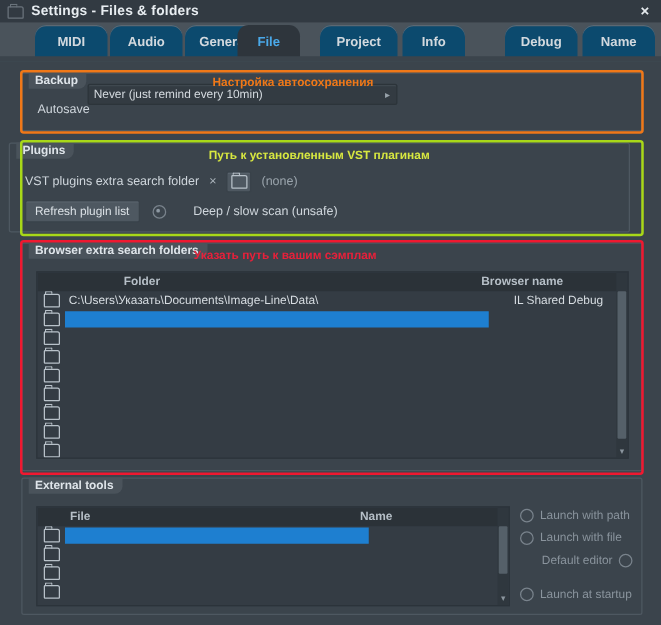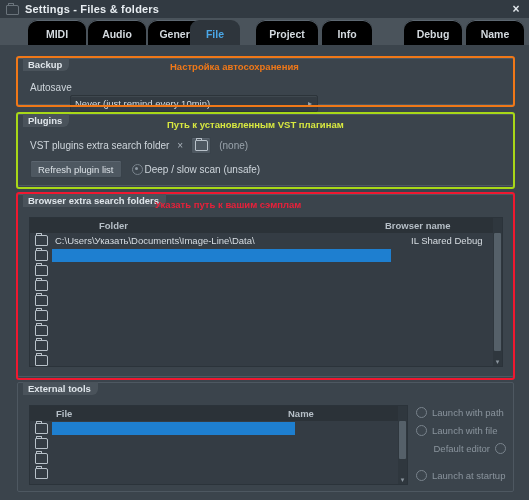--- a/index.html
+++ b/index.html
@@ -38,21 +38,21 @@
     position:absolute;left:0;top:18px;width:529px;height:31px;
     background:#4a535b;
   }
   .tabstrip:after{
     content:"";position:absolute;left:0;bottom:0;width:529px;height:4px;background:#3b444c;
   }
   .tab{
     position:absolute;top:2px;height:27px;
     display:flex;align-items:center;justify-content:center;
     font-size:10.5px;font-weight:bold;color:#d3d9de;
-    background:#000000;
+    background:#0c4a6e;
     border-radius:9px 9px 0 0;
     cursor:pointer;
     box-shadow:inset 0 1px 0 #5d6872;
   }
   .tab.active{ background:#2e353c;color:#4aa8e8; box-shadow:none;}
   .tab span{pointer-events:none;}
 
   
   .group{position:absolute;background:#3b444c;border:1px solid #4e5861;border-radius:2px;}
   .group-title{
@@ -165,43 +165,43 @@
         <span>Debug</span>
       </div>
     <div class="tab" style="left:466px;width:58px;">
         <span>Name</span>
       </div>
   </div>
 
   <div class="group" style="left:17px;top:58px;width:495px;height:45px;">
     <div class="group-title">Backup</div>
     <div style="position:absolute;left:12px;top:23px;" class="lbl">Autosave</div>
-    <div class="combo" style="position:absolute;left:52px;top:36px;width:238px;">
+    <div class="combo" style="position:absolute;left:52px;top:8px;width:238px;">
       <span>Never (just remind every 10min)</span>
       <span class="arrow">▸</span>
     </div>
   </div>
   <div class="annot" style="left:16px;top:56px;width:495px;height:47px;border:2px solid #f07818;"></div>
   <div class="annot-label" style="left:170px;top:61px;color:#f07818;">Настройка автосохранения</div>
 
-  <div class="group" style="left:17px;top:114px;width:495px;height:70px;">
+  <div class="group" style="left:7px;top:114px;width:495px;height:70px;">
     <div class="group-title">Plugins</div>
     <div style="position:absolute;left:12px;top:22px;display:flex;align-items:center;gap:8px;">
       <span class="lbl">VST plugins extra search folder</span>
       <span class="xbtn">×</span>
       <span class="folder-btn">
         <span class="folder-ico"></span>
       </span>
       <span class="lbl" style="color:#9aa4ac;">(none)</span>
     </div>
     <div style="position:absolute;left:12px;top:45px;display:flex;align-items:center;gap:10px;">
       <span class="btn">
           <span>Refresh plugin list</span>
         </span>
-      <span style="display:flex;align-items:flex-start;gap:2px;">
+      <span style="display:flex;align-items:flex-start;gap:22px;">
         <span class="radio on"></span>
         <span class="lbl">Deep / slow scan (unsafe)</span>
       </span>
     </div>
   </div>
   <div class="annot" style="left:16px;top:112px;width:495px;height:73px;border:2px solid #a8d818;"></div>
   <div class="annot-label" style="left:167px;top:119px;color:#d8e840;">Путь к установленным VST плагинам</div>
 
   <div class="group" style="left:17px;top:194px;width:495px;height:181px;">
     <div class="group-title">Browser extra search folders</div>

